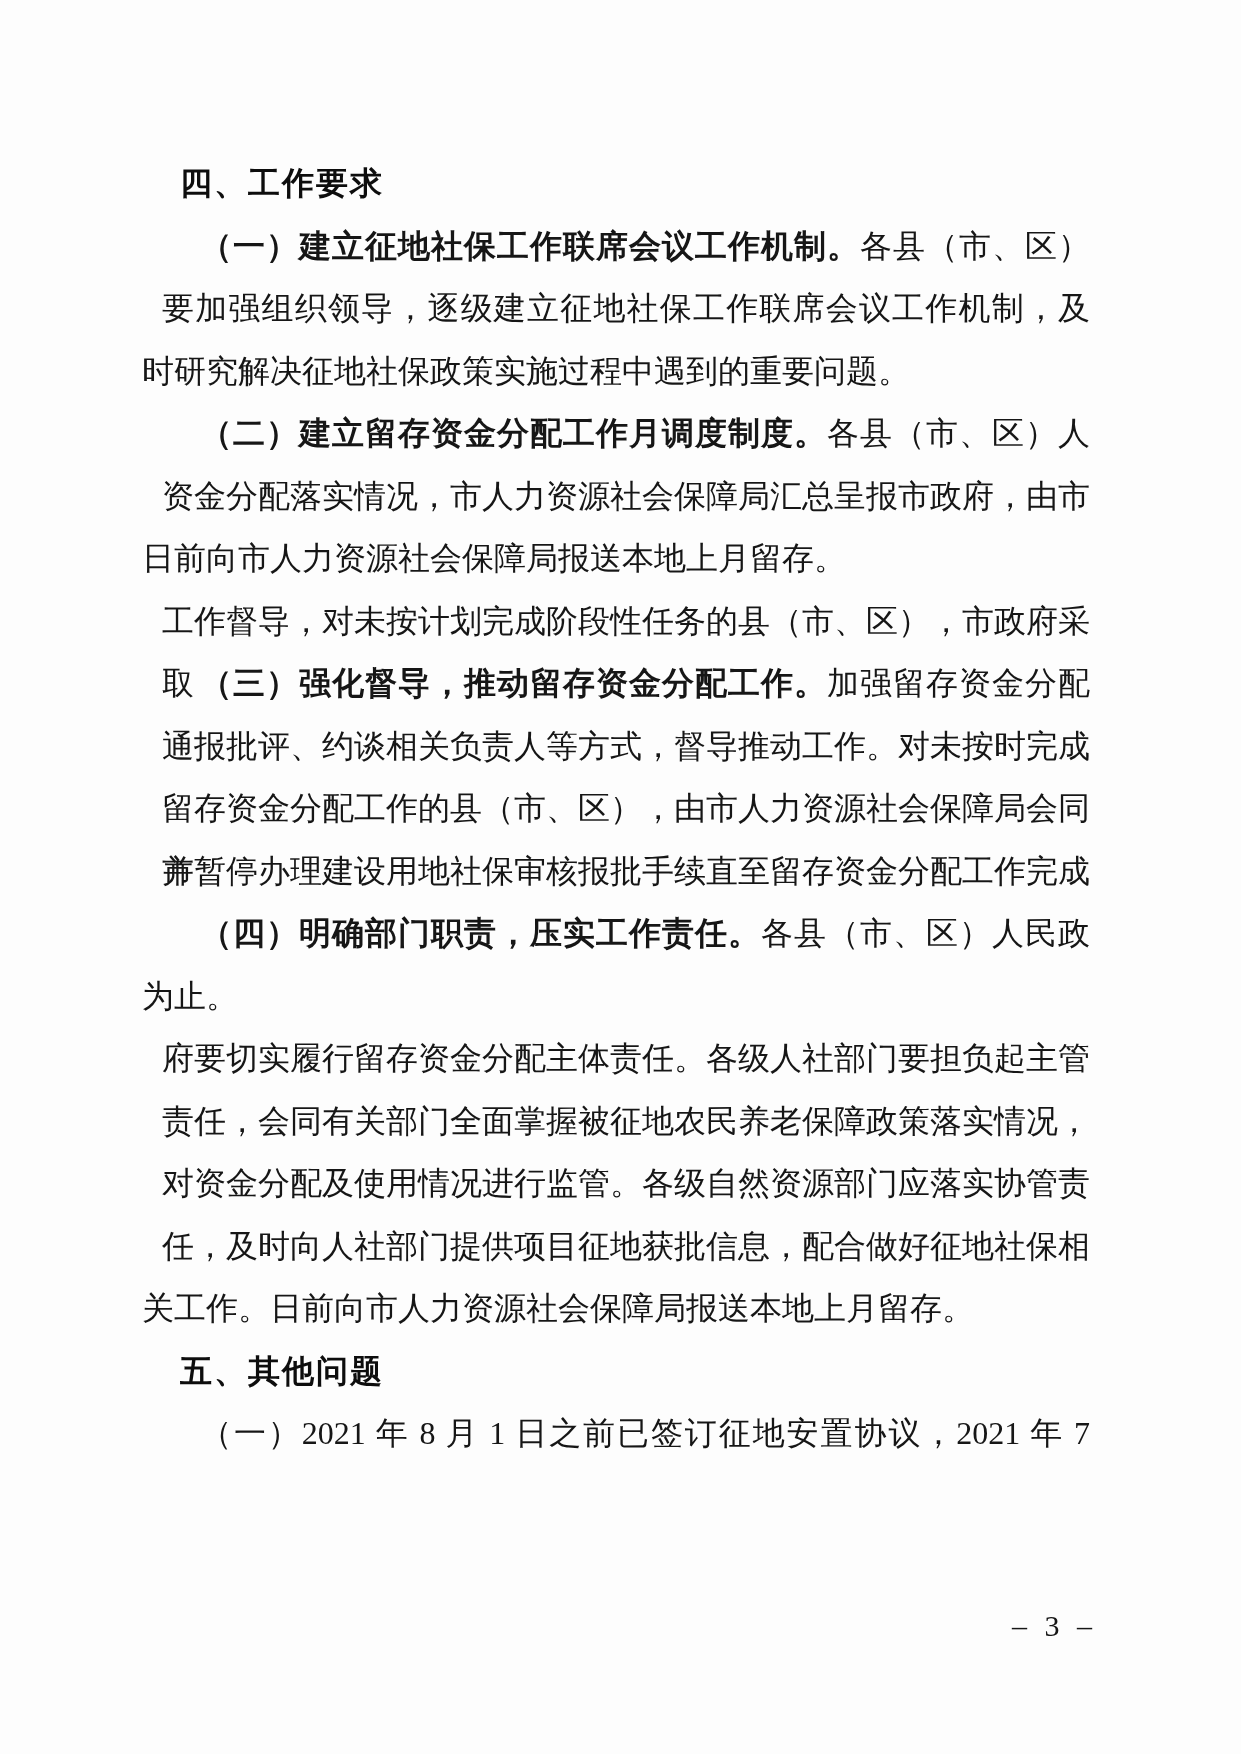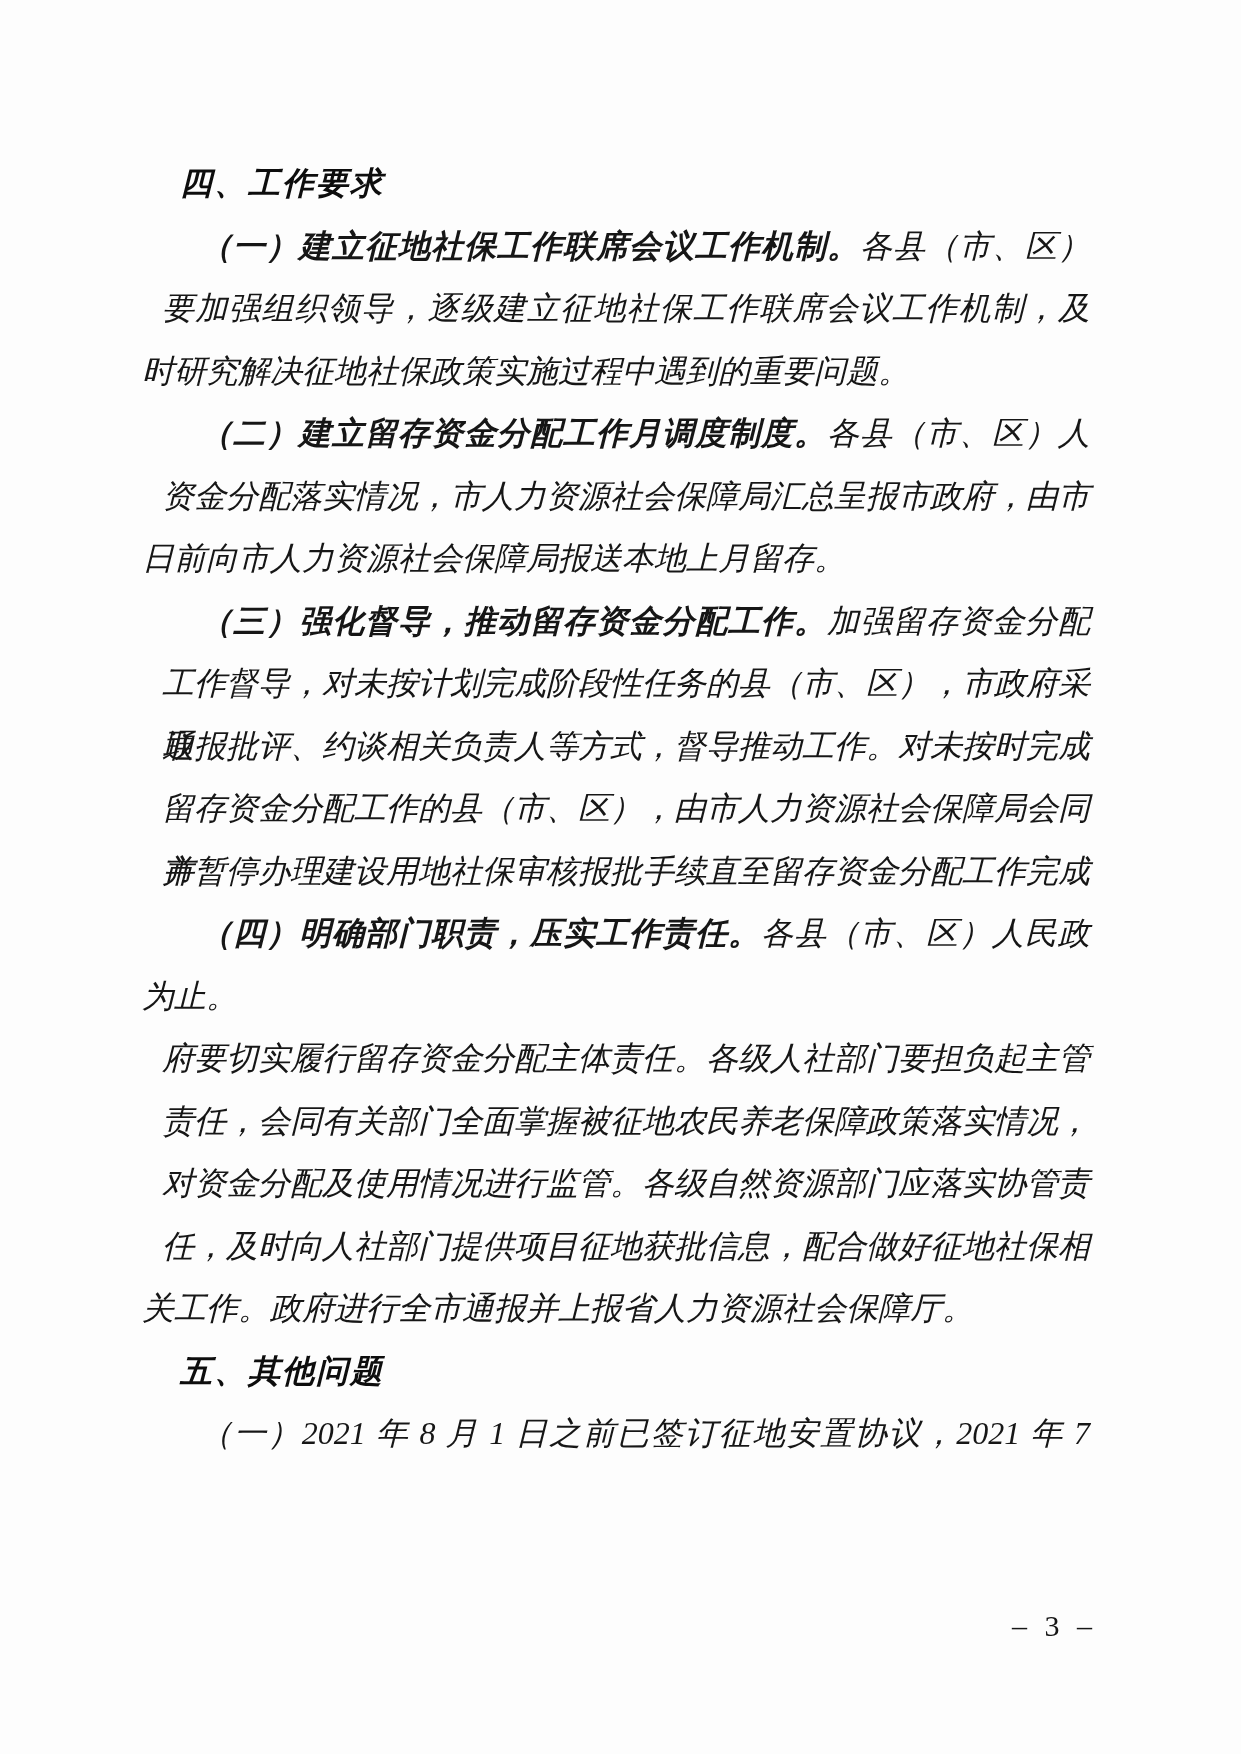--- a/index.html
+++ b/index.html
@@ -22,21 +22,20 @@
     left: 142px;
     top: 152px;
     width: 948px;
   }
   .line {
     font-size: 32px;
     line-height: 62.5px;
     height: 62.5px;
     white-space: nowrap;
     color: #161616;
-    font-style: italic;
   }
   .line.justify {
     white-space: normal;
     text-align: justify;
     text-align-last: justify;
     text-justify: inter-character;
     margin-left: 20px;
   }
   .line.indent {
     text-indent: 38px;
@@ -66,29 +65,29 @@
 
 <div class="page">
   <div class="content">
       <div class="line heading indent">四、工作要求</div>
       <div class="line indent justify"><span class="b">（一）建立征地社保工作联席会议工作机制。</span><span>各县（市、区）</span></div>
       <div class="line justify"><span>要加强组织领导，逐级建立征地社保工作联席会议工作机制，及</span></div>
       <div class="line"><span>时研究解决征地社保政策实施过程中遇到的重要问题。</span></div>
       <div class="line indent justify"><span class="b">（二）建立留存资金分配工作月调度制度。</span><span>各县（市、区）人</span></div>
       <div class="line justify"><span>资金分配落实情况，市人力资源社会保障局汇总呈报市政府，由市</span></div>
       <div class="line"><span>日前向市人力资源社会保障局报送本地上月留存。</span></div>
+      <div class="line justify"><span>工作督导，对未按计划完成阶段性任务的县（市、区），市政府采取</span></div>
       <div class="line indent justify"><span class="b">（三）强化督导，推动留存资金分配工作。</span><span>加强留存资金分配</span></div>
-      <div class="line justify"><span>工作督导，对未按计划完成阶段性任务的县（市、区），市政府采取</span></div>
       <div class="line justify"><span>通报批评、约谈相关负责人等方式，督导推动工作。对未按时完成</span></div>
       <div class="line justify"><span>留存资金分配工作的县（市、区），由市人力资源社会保障局会同市</span></div>
       <div class="line justify"><span>并暂停办理建设用地社保审核报批手续直至留存资金分配工作完成</span></div>
       <div class="line indent justify"><span class="b">（四）明确部门职责，压实工作责任。</span><span>各县（市、区）人民政</span></div>
       <div class="line"><span>为止。</span></div>
       <div class="line justify"><span>府要切实履行留存资金分配主体责任。各级人社部门要担负起主管</span></div>
       <div class="line justify"><span>责任，会同有关部门全面掌握被征地农民养老保障政策落实情况，</span></div>
       <div class="line justify"><span>对资金分配及使用情况进行监管。各级自然资源部门应落实协管责</span></div>
       <div class="line justify"><span>任，及时向人社部门提供项目征地获批信息，配合做好征地社保相</span></div>
-      <div class="line"><span>关工作。政府进行全市通报并上报省人力资源社会保障厅。</span></div>
+      <div class="line"><span>关工作。日前向市人力资源社会保障局报送本地上月留存。</span></div>
       <div class="line heading indent">五、其他问题</div>
       <div class="line indent justify"><span>（一）2021 年 8 月 1 日之前已签订征地安置协议，2021 年 7</span></div>
     </div>
   <div class="page-number">– 3 –</div>
 </div>
 
 </body></html>

